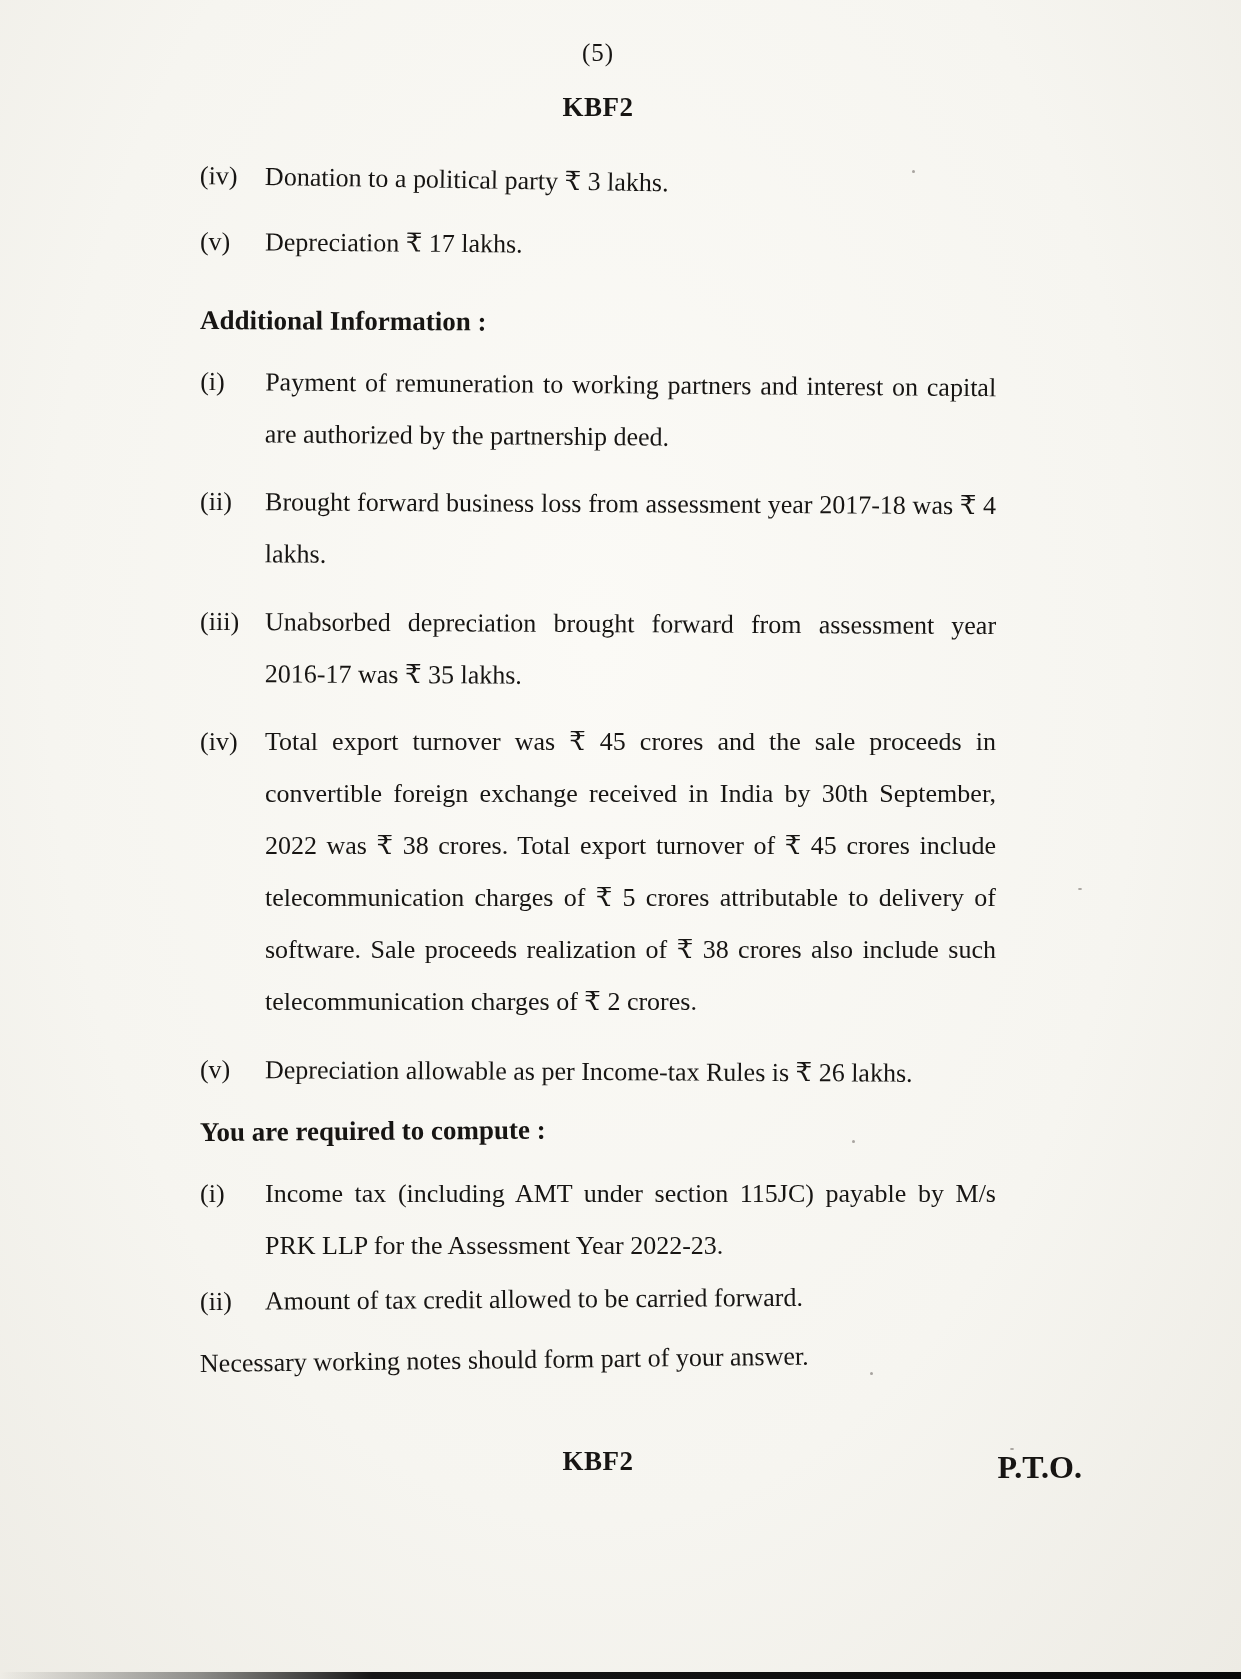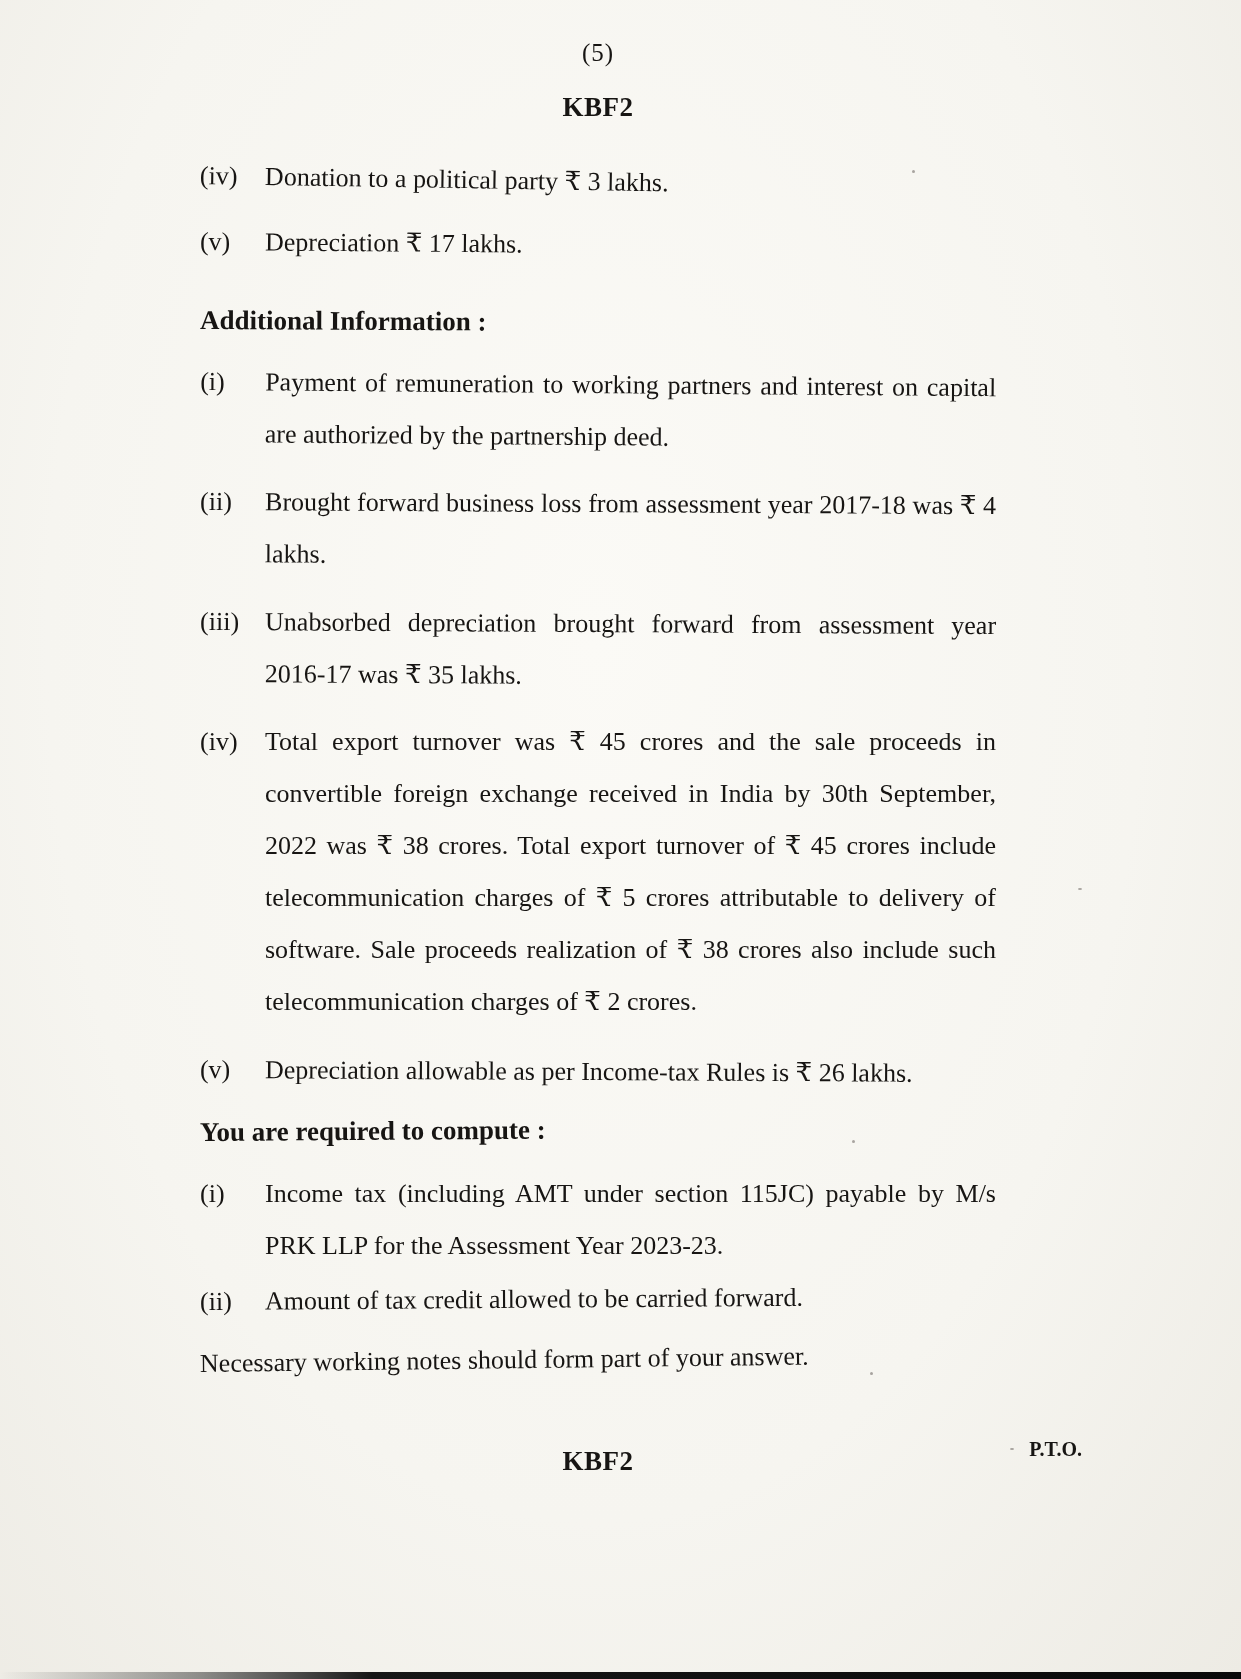--- a/index.html
+++ b/index.html
@@ -24,21 +24,21 @@
   .mt-18{margin-top:18px;} .mt-14{margin-top:14px;} .mt-26{margin-top:26px;}
   .mt-10{margin-top:10px;} .mt-16{margin-top:16px;} .mt-4{margin-top:4px;}
   
   .t-d09{transform:rotate(.9deg);transform-origin:0 50%;}
   .t-d05{transform:rotate(.45deg);transform-origin:0 50%;}
   .t-d03{transform:rotate(.3deg);transform-origin:0 50%;}
   .t-u04{transform:rotate(-.4deg);transform-origin:0 50%;}
   .t-u07{transform:rotate(-.7deg);transform-origin:0 50%;}
   .footer-row{position:relative;margin-top:46px;}
   .footer-code{text-align:center;font-weight:700;font-size:27px;line-height:50px;letter-spacing:.5px;}
-  .pto{position:absolute;right:-86px;top:2px;font-weight:700;font-size:20px;}
+  .pto{position:absolute;right:-86px;top:13px;font-weight:700;font-size:32px;}
   .scan-edge{
     position:absolute;left:0;right:0;bottom:0;height:7px;
     background:linear-gradient(to right, rgba(20,20,20,0) 0%, rgba(20,20,20,.45) 16%, #161616 30%, #090909 100%);
   }
   .speck{position:absolute;width:3px;height:3px;border-radius:50%;background:rgba(70,65,60,.45);}
   .speck.s2{width:4px;height:2px;}
 </style>
 </head>
 <body>
 
@@ -76,21 +76,21 @@
   </div>
   <div class="item mt-16 t-d03">
     <span class="lbl">(v)</span>
     <span class="txt">Depreciation allowable as per Income-tax Rules is ₹ 26 lakhs.</span>
   </div>
 
   <div class="heading mt-10 t-u04">You are required to compute :</div>
 
   <div class="item just mt-10">
     <span class="lbl">(i)</span>
-    <span class="txt">Income tax (including AMT under section 115JC) payable by M/s PRK LLP for the Assessment Year 2023-23.</span>
+    <span class="txt">Income tax (including AMT under section 115JC) payable by M/s PRK LLP for the Assessment Year 2022-23.</span>
   </div>
   <div class="item mt-4 t-u04">
     <span class="lbl">(ii)</span>
     <span class="txt">Amount of tax credit allowed to be carried forward.</span>
   </div>
 
   <div class="item mt-10 t-u07">
     <span class="txt">Necessary working notes should form part of your answer.</span>
   </div>
 

